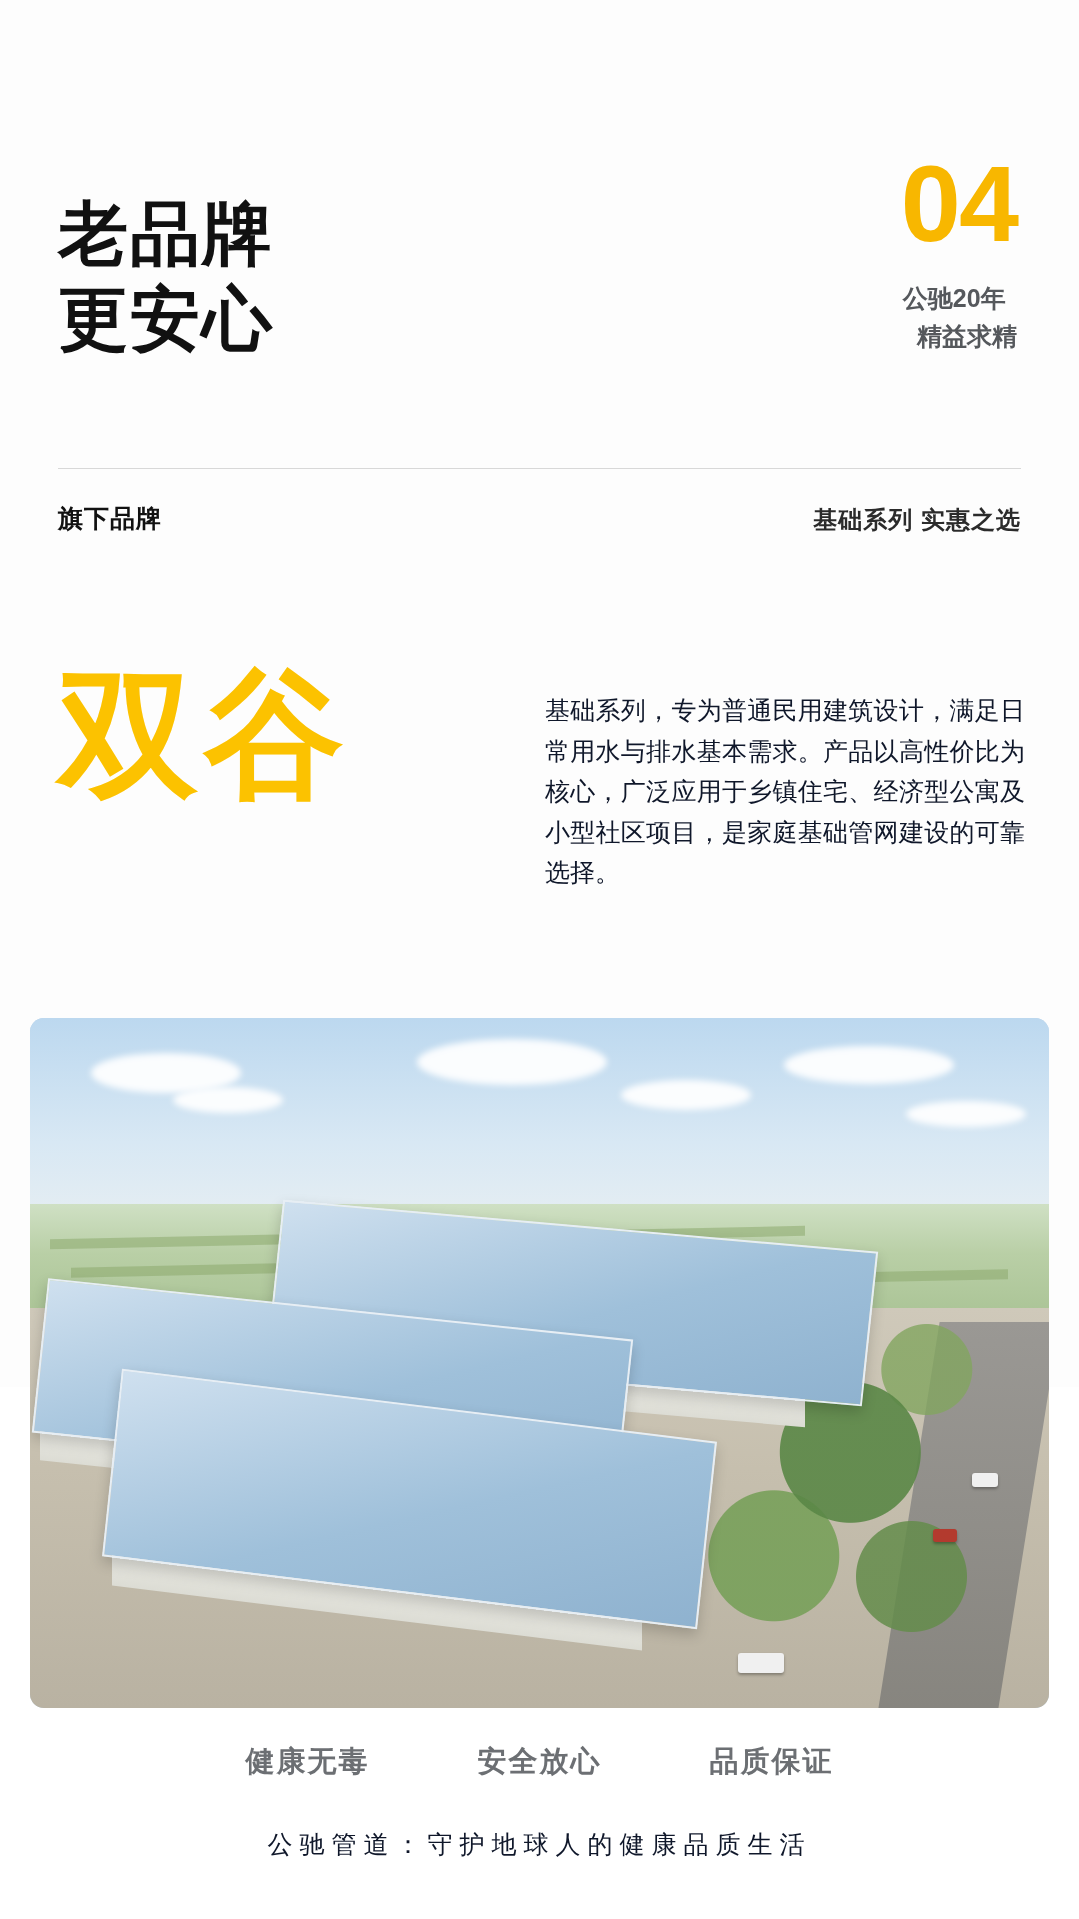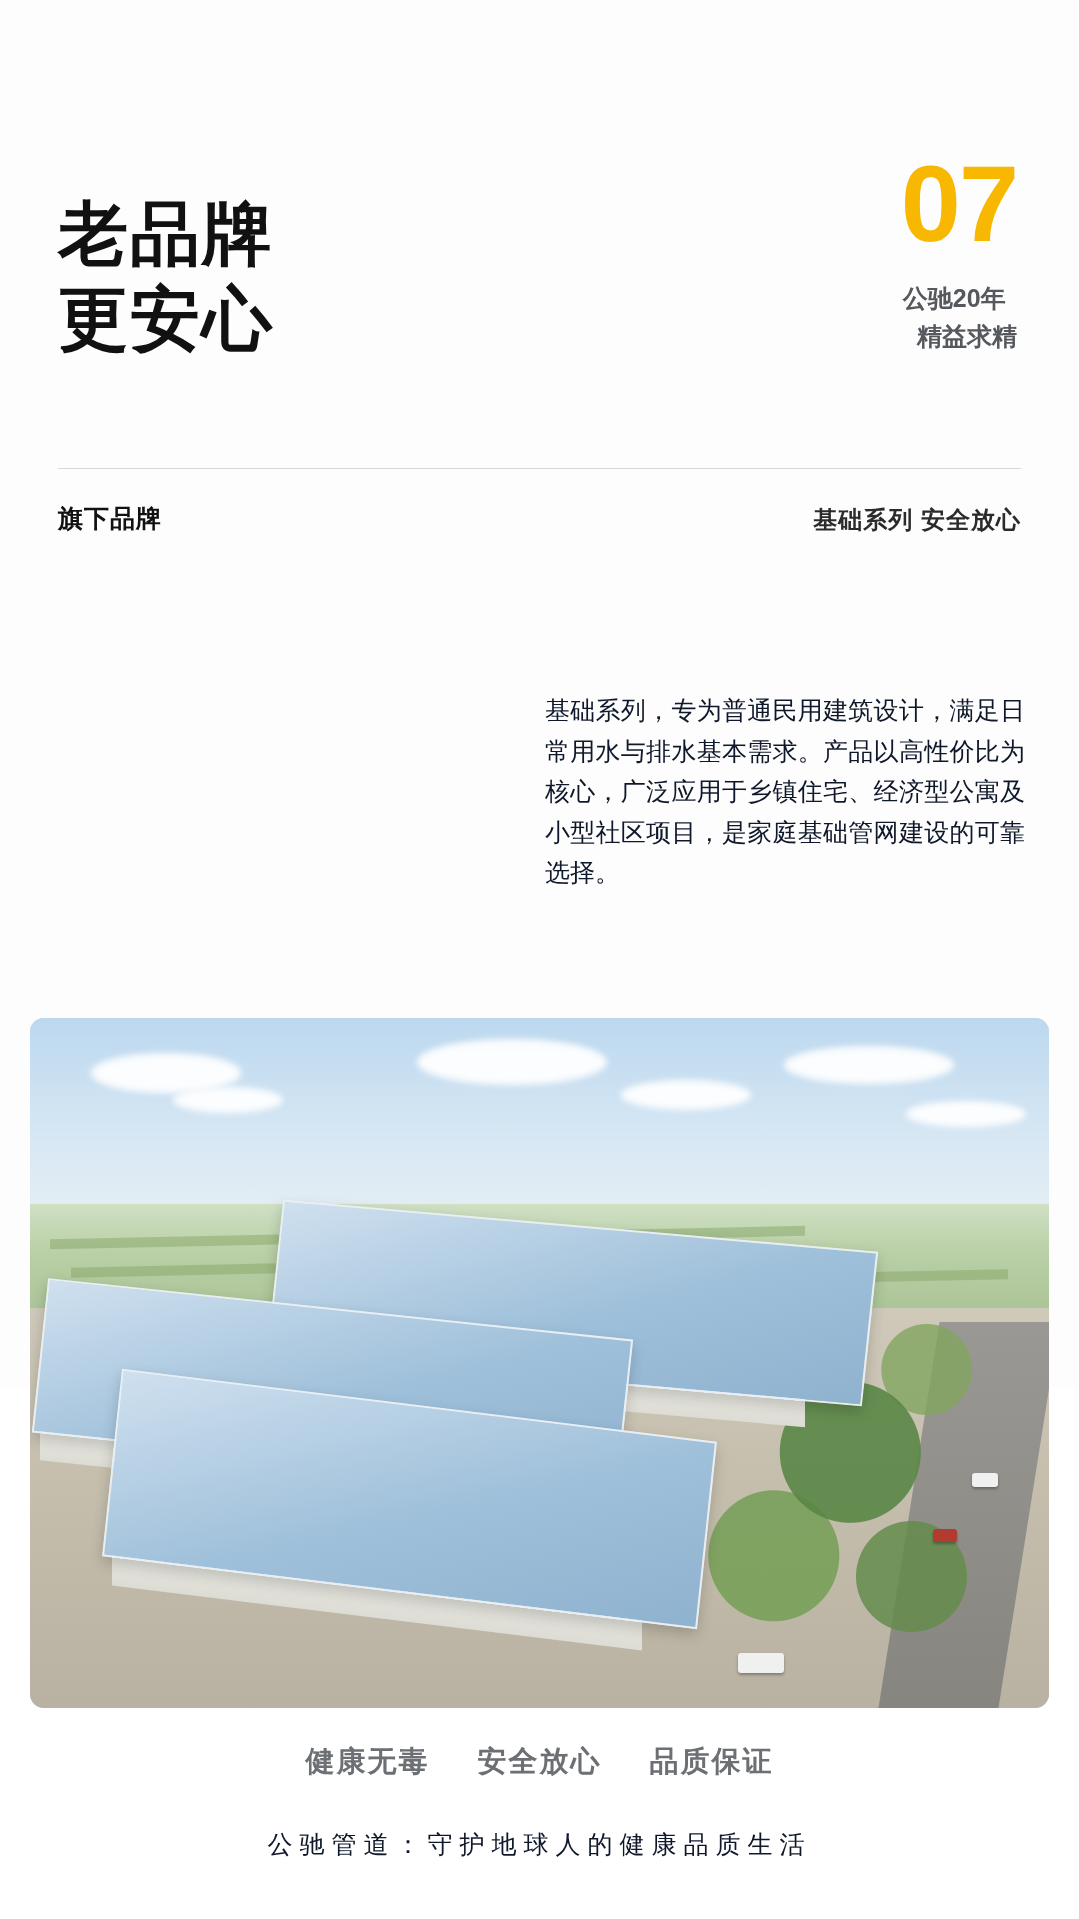--- a/index.html
+++ b/index.html
@@ -239,21 +239,21 @@
   }
 
   
   .features {
     position: absolute;
     left: 0;
     top: 1742px;
     width: 1079px;
     display: flex;
     justify-content: center;
-    gap: 48px;
+    gap: 108px;
     font-size: 29px;
     font-weight: 700;
     color: #6c6f73;
     letter-spacing: 2px;
   }
   .slogan {
     position: absolute;
     left: 0;
     top: 1828px;
     width: 1079px;
@@ -267,35 +267,36 @@
 <body>
 
 <div class="page">
 
   <div class="header">
     <div class="headline">
       <div>老品牌</div>
       <div>更安心</div>
     </div>
     <div class="num-block">
-      <div class="big-number">07</div>
+      <div class="big-number">04</div>
       <div class="num-sub">
         <div>公驰20年</div>
         <div>精益求精</div>
       </div>
     </div>
   </div>
 
   <div class="rule"></div>
 
   <div class="brand-row">
     <div class="left">旗下品牌</div>
-    <div class="right">基础系列 安全放心</div>
+    <div class="right">基础系列 实惠之选</div>
   </div>
 
+  <div class="brand-name">双谷</div>
   <div class="desc">基础系列，专为普通民用建筑设计，满足日常用水与排水基本需求。产品以高性价比为核心，广泛应用于乡镇住宅、经济型公寓及小型社区项目，是家庭基础管网建设的可靠选择。</div>
 
   <div class="photo">
     <div class="sky"></div>
     <div class="cloud c1"></div>
     <div class="cloud c2"></div>
     <div class="cloud c3"></div>
     <div class="cloud c4"></div>
     <div class="cloud c5"></div>
     <div class="cloud c6"></div>

